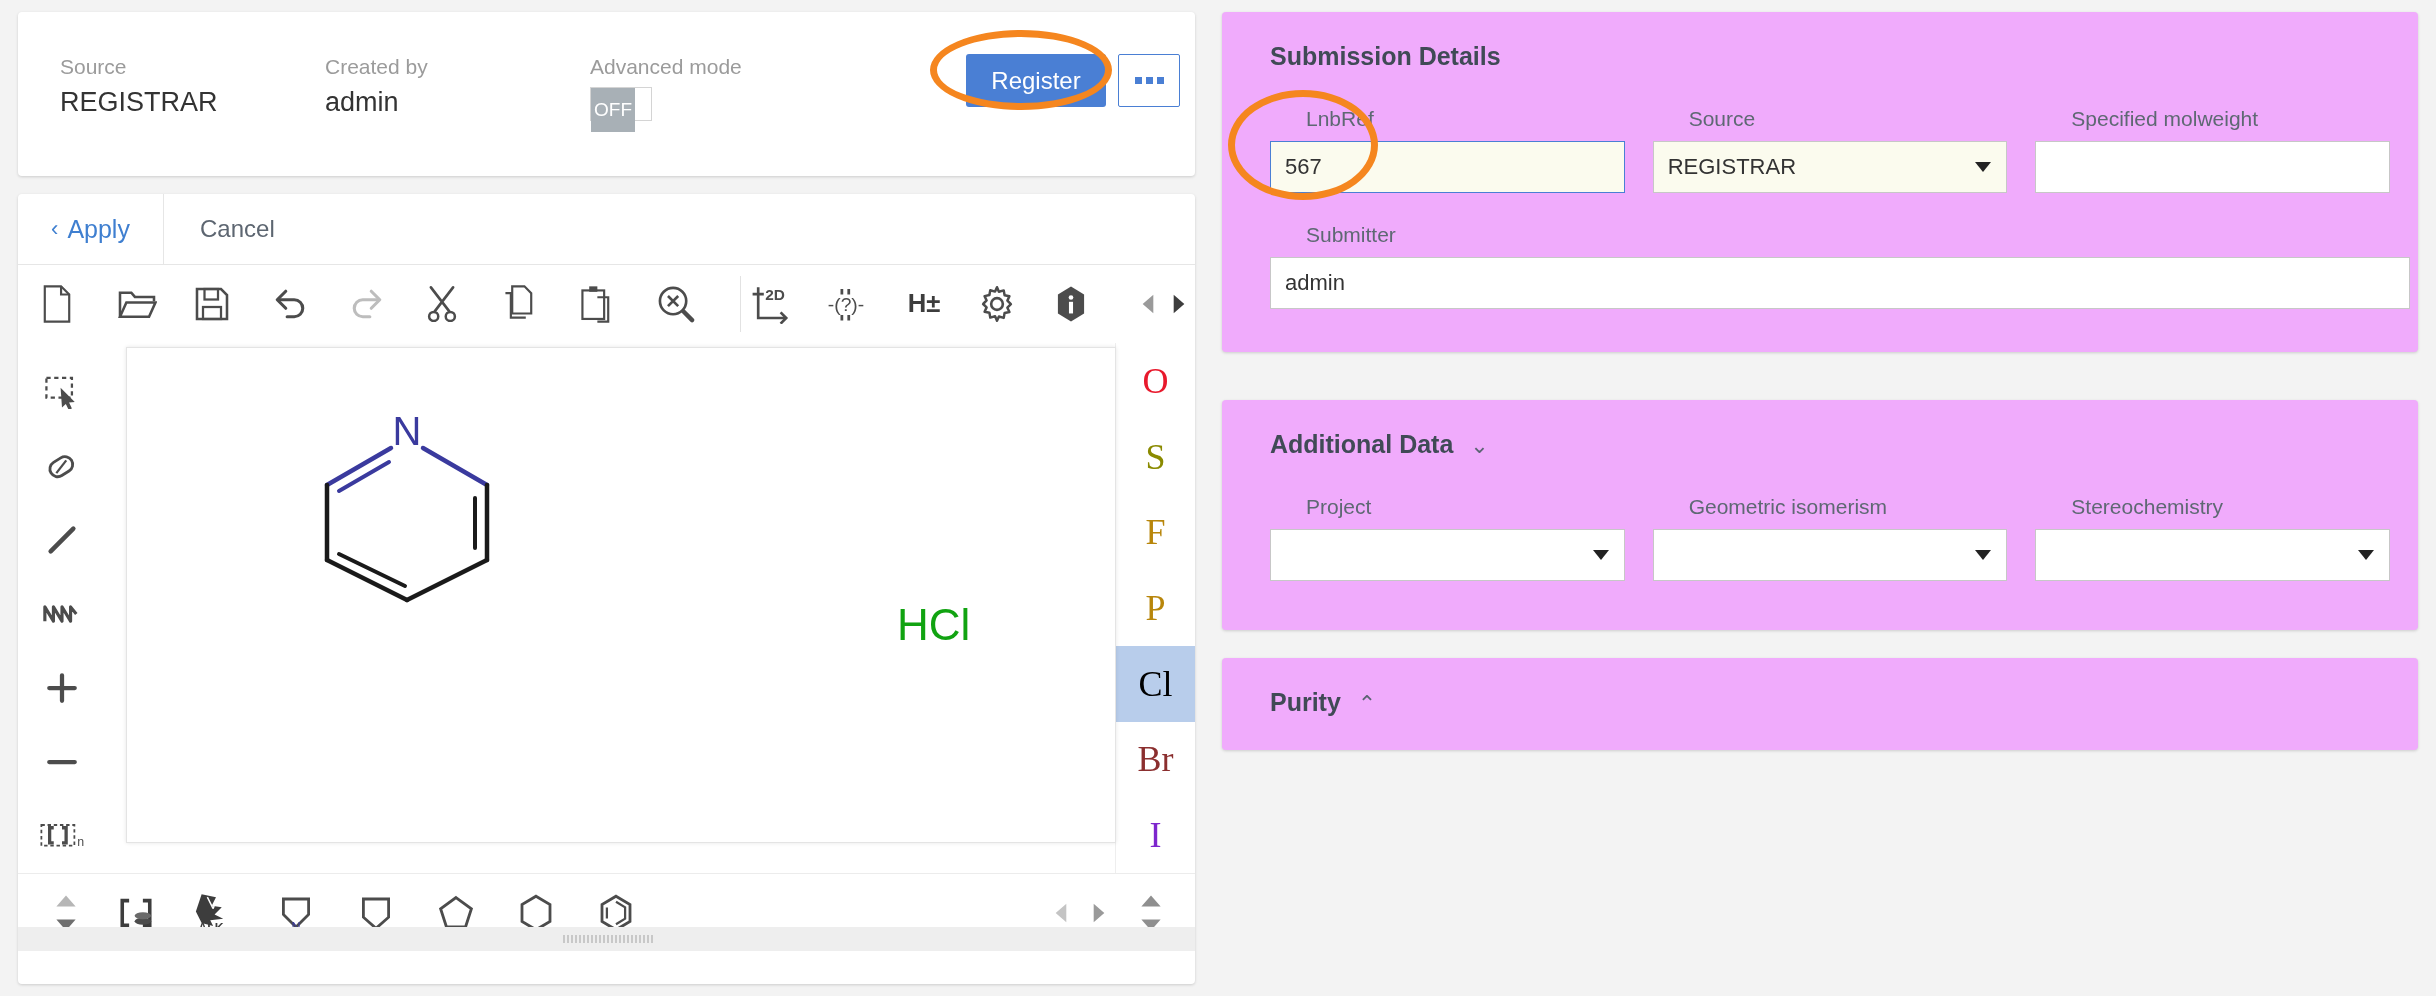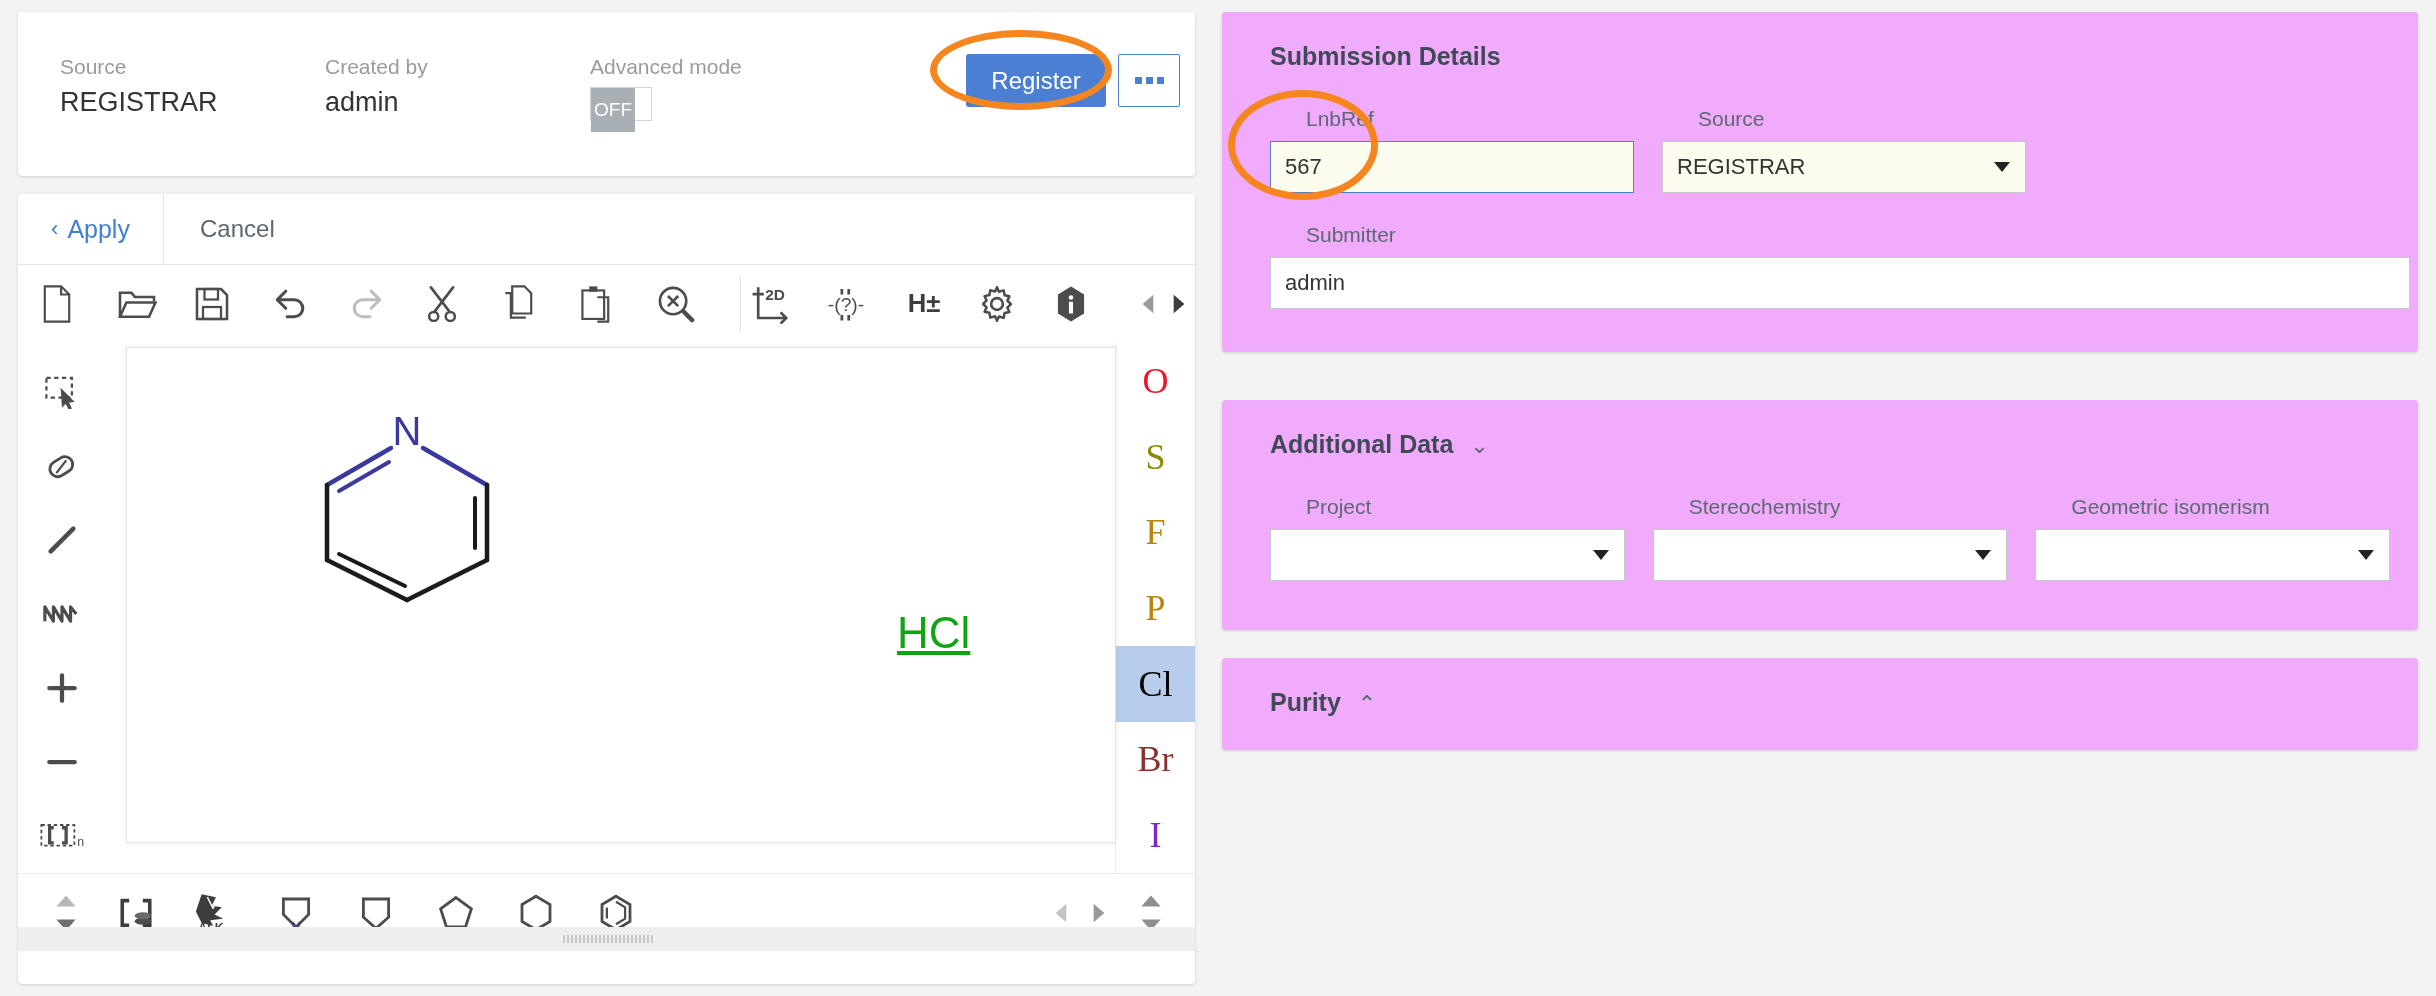--- a/index.html
+++ b/index.html
@@ -132,22 +132,22 @@
   }
   .canvas {
     position: absolute; left: 20px; top: 4px;
     width: 990px; height: 496px;
     background: #fff;
     border: 1px solid #e4e4e4;
     box-shadow: 0 0 4px rgba(0,0,0,0.10);
     overflow: hidden;
   }
   .hcl-label {
-    position: absolute; left: 770px; top: 260px;
-    font-size: 44px; color: #11a311; font-family: "Liberation Sans", sans-serif; text-decoration: underline;
+    position: absolute; left: 770px; top: 252px;
+    font-size: 44px; color: #11a311; font-family: "Liberation Sans", sans-serif;
   }
   .atom-palette {
     width: 80px; height: 530px;
     display: flex; flex-direction: column; align-items: stretch;
     border-left: 1px solid #eee;
   }
   .atom {
     height: 78px; display: flex; align-items: center; justify-content: center;
     font-family: "Liberation Serif", serif; font-size: 36px; cursor: pointer;
   }
@@ -552,20 +552,24 @@
           <div class="field-label">LnbRef</div>
           <input class="field-input focused" value="567" style="">
         </div>
         <div class="field">
           <div class="field-label">Source</div>
           <div class="select-wrap">
             <input class="field-input filled" readonly="" value="REGISTRAR" style="">
             <span class="sel-caret"></span>
           </div>
         </div>
+        <div class="field">
+          <div class="field-label">Specified molweight</div>
+          <input class="field-input" value="" style="">
+        </div>
       </div>
 
       <div class="submitter-row">
         <div class="field">
           <div class="field-label">Submitter</div>
           <input class="field-input" value="admin" style="">
         </div>
       </div>
     </div>
 
@@ -576,33 +580,33 @@
       </div>
       <div class="field-grid">
         <div class="field">
           <div class="field-label">Project</div>
           <div class="select-wrap">
             <input class="field-input" readonly="" value="" style="">
             <span class="sel-caret"></span>
           </div>
         </div>
         <div class="field">
+          <div class="field-label">Geometric isomerism</div>
+          <div class="select-wrap">
+            <input class="field-input" readonly="" value="" style="">
+            <span class="sel-caret"></span>
+          </div>
+        </div>
+        <div class="field">
           <div class="field-label">Stereochemistry</div>
           <div class="select-wrap">
             <input class="field-input" readonly="" value="" style="">
             <span class="sel-caret"></span>
           </div>
         </div>
-        <div class="field">
-          <div class="field-label">Geometric isomerism</div>
-          <div class="select-wrap">
-            <input class="field-input" readonly="" value="" style="">
-            <span class="sel-caret"></span>
-          </div>
-        </div>
       </div>
     </div>
 
     <div class="panel purity-panel">
       <div class="panel-title">
         <span>Purity</span>
         <span class="caret">⌃</span>
       </div>
     </div>
   </div>

